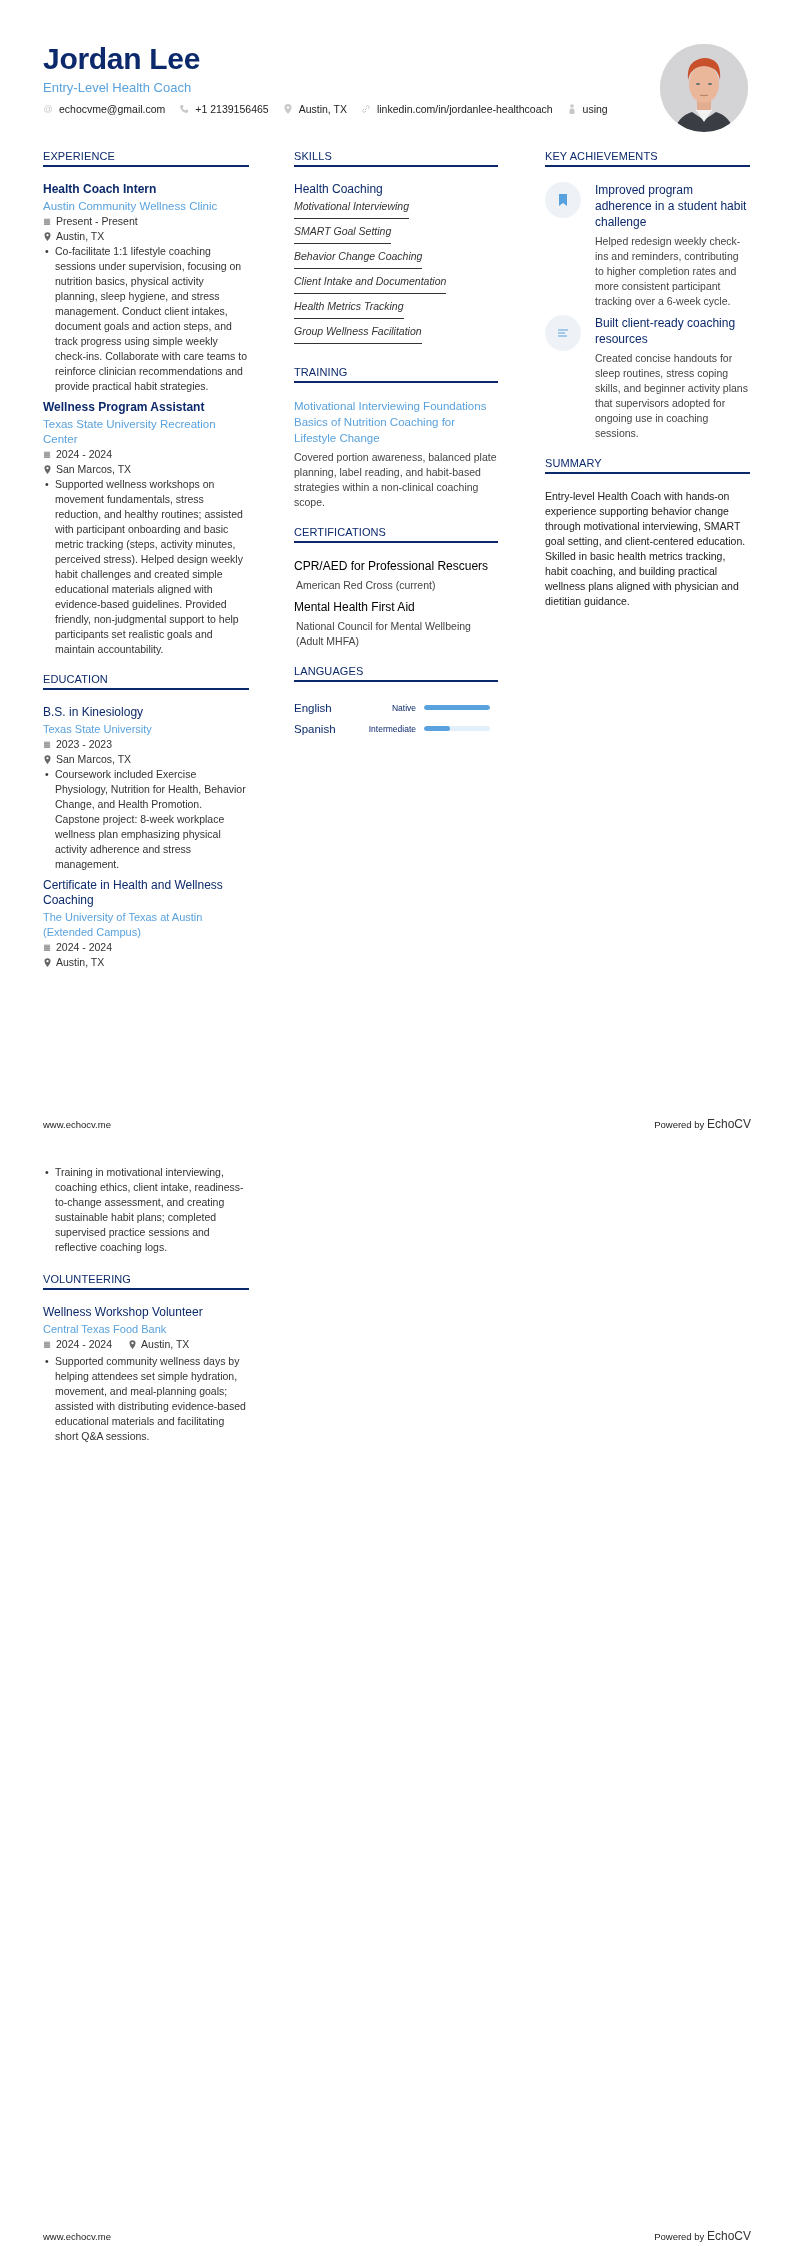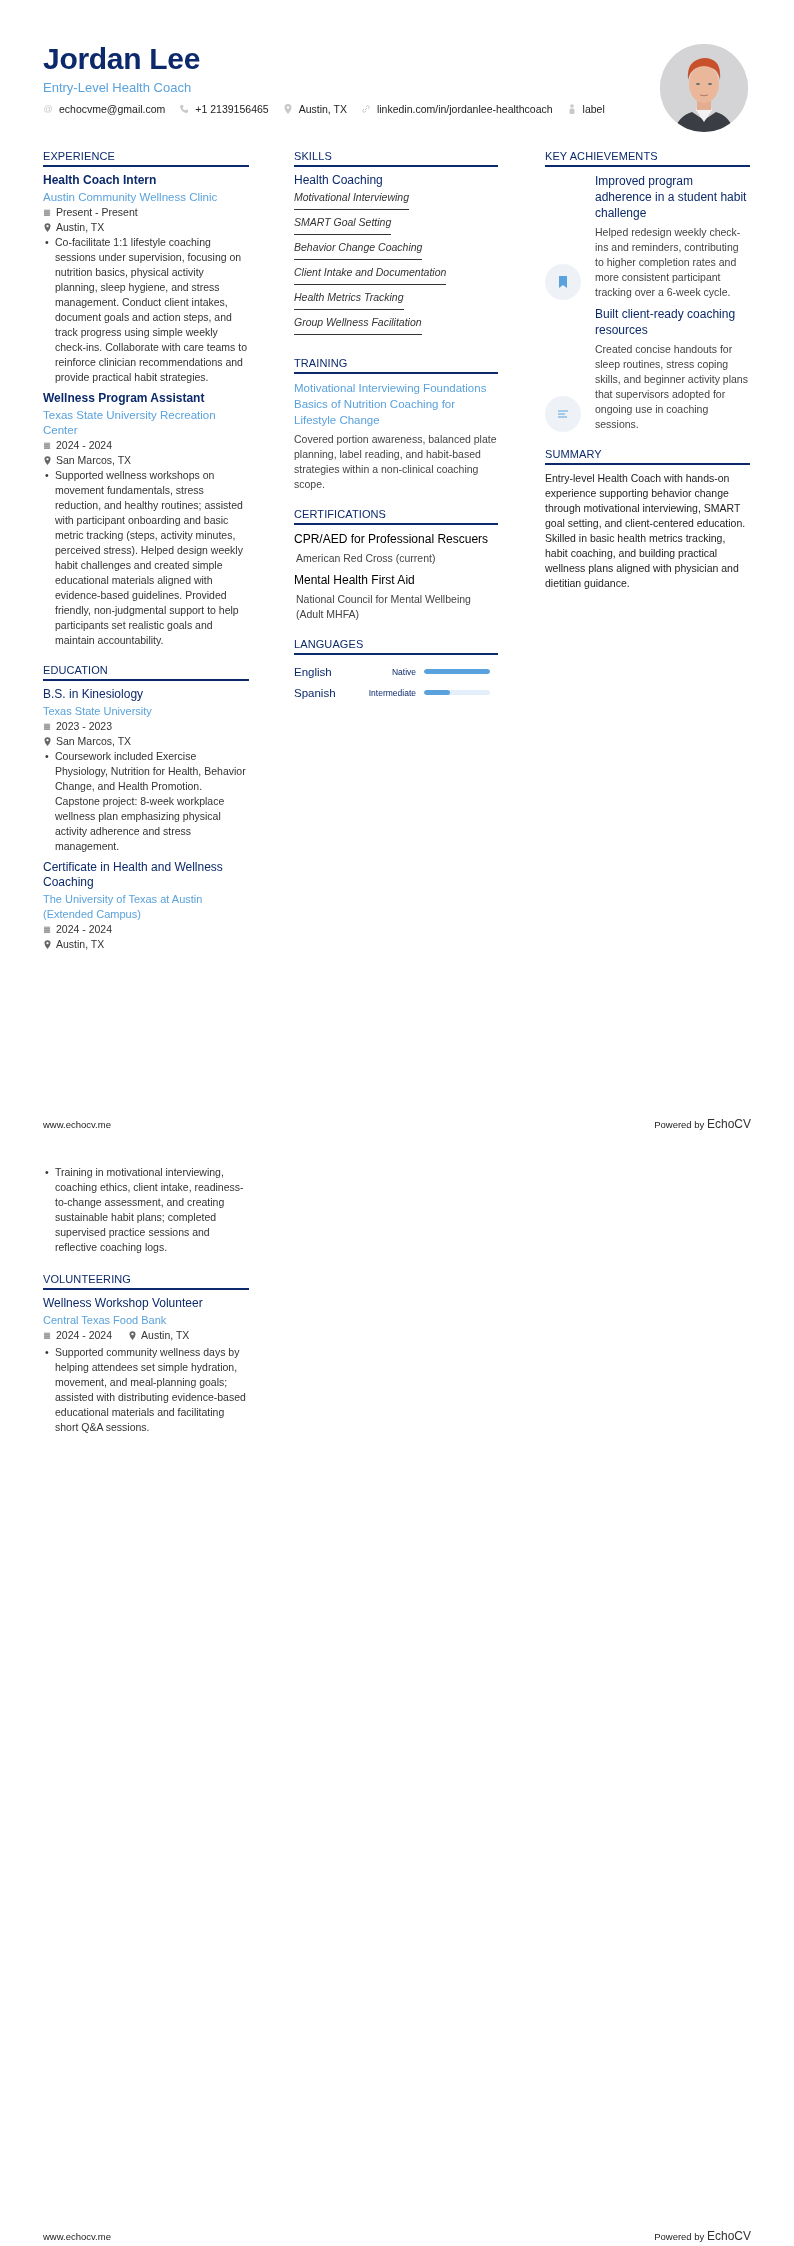--- a/index.html
+++ b/index.html
@@ -14,21 +14,21 @@
   .contacts { display: flex; align-items: center; gap: 14px; margin-top: 8px; font-size: 10.5px; color: #222; }
   .contact { display: flex; align-items: center; gap: 6px; }
   .cicon { width: 10px; height: 10px; display: inline-flex; align-items: center; justify-content: center; color: #c8c8c8; font-size: 9px; }
   .avatar { position: absolute; left: 660px; top: 44px; width: 88px; height: 88px; border-radius: 50%; overflow: hidden; background: #d8d8d8; }
 
   .col { position: absolute; top: 150px; }
   .c1 { left: 43px; width: 206px; }
   .c2 { left: 294px; width: 204px; }
   .c3 { left: 545px; width: 205px; }
 
-  .sec-title { font-size: 11px; color: #0c2a6b; text-transform: uppercase; letter-spacing: 0.1px; padding-bottom: 3px; border-bottom: 2px solid #0c2a6b; margin-bottom: 6px; }
+  .sec-title { font-size: 11px; color: #0c2a6b; text-transform: uppercase; letter-spacing: 0.1px; padding-bottom: 3px; border-bottom: 2px solid #0c2a6b; margin-bottom: 15px; }
   .sec { margin-bottom: 16px; }
   .entry-title { font-size: 12px; font-weight: bold; color: #0c2a6b; line-height: 15px; }
   .entry-title.normal { font-weight: normal; }
   .entry-org { font-size: 11.5px; color: #5aa2dd; line-height: 15px; margin-top: 2px; }
   .meta { font-size: 10.5px; color: #333; display: flex; align-items: center; gap: 5px; line-height: 15px; }
   .meta-inline { display: flex; gap: 16px; }
   .micon { width: 8px; height: 9px; display: inline-block; color: #777; font-size: 8px; line-height: 9px; text-align: center; }
   .bullets { font-size: 10.5px; line-height: 15px; color: #333; padding-left: 12px; position: relative; }
   .bullets::before { content: "•"; position: absolute; left: 2px; top: 0; }
   .entry { margin-bottom: 6px; }
@@ -41,21 +41,21 @@
   .train-desc { font-size: 10.5px; color: #444; line-height: 15px; margin: 4px 0 6px; }
   .cert-title { font-size: 12px; color: #000000; line-height: 16px; }
   .cert-desc { font-size: 10.5px; color: #444; line-height: 15px; margin: 4px 2px 6px; }
 
   .lang-row { display: flex; align-items: center; height: 21px; }
   .lang-name { font-size: 11.5px; color: #0c2a6b; width: 60px; }
   .lang-level { font-size: 8.5px; color: #0c2a6b; width: 62px; text-align: right; margin-right: 8px; }
   .lang-bar { width: 66px; height: 5px; background: #e3effa; border-radius: 3px; position: relative; overflow: hidden; }
   .lang-fill { position: absolute; left: 0; top: 0; bottom: 0; background: #5aa2dd; border-radius: 3px; }
 
-  .ach { display: flex; margin-bottom: 6px; align-items: flex-end; }
+  .ach { display: flex; margin-bottom: 6px; }
   .ach-icon { width: 36px; height: 36px; border-radius: 50%; background: #eef2f7; display: flex; align-items: center; justify-content: center; flex-shrink: 0; margin-right: 14px; margin-top: 0px; }
   .ach-title { font-size: 12px; color: #0c2a6b; line-height: 16px; }
   .ach-desc { font-size: 10.5px; color: #444; line-height: 15px; margin-top: 4px; }
   .summary { font-size: 10.5px; color: #222; line-height: 15px; }
 
   .footer { position: absolute; left: 43px; width: 708px; display: flex; justify-content: space-between; align-items: baseline; font-size: 9.5px; color: #222; }
   .footer .brand { font-size: 12px; color: #333; }
 </style>
 </head>
 <body>
@@ -94,21 +94,21 @@
         </span>
         <span>linkedin.com/in/jordanlee-healthcoach</span>
       </div>
       <div class="contact">
         <span class="cicon">
           <svg width="8" height="10" viewBox="0 0 8 10">
               <circle cx="4" cy="2" r="1.8" fill="#c8c8c8"></circle>
               <rect x="1.5" y="4.5" width="5" height="5.5" rx="1.5" fill="#c8c8c8"></rect>
             </svg>
         </span>
-        <span>label</span>
+        <span>using</span>
       </div>
     </div>
   </div>
 
   <div class="avatar">
     <svg width="88" height="88" viewBox="0 0 88 88">
       <rect width="88" height="88" fill="#d4d4d6"></rect>
       <path d="M14 88 Q18 72 32 68 L44 76 L56 68 Q70 72 74 88Z" fill="#3a3d44"></path>
       <path d="M36 66 L44 78 L52 66 L50 62 L38 62Z" fill="#f2f2f2"></path>
       <rect x="37" y="52" width="14" height="14" fill="#e3ad92"></rect>

